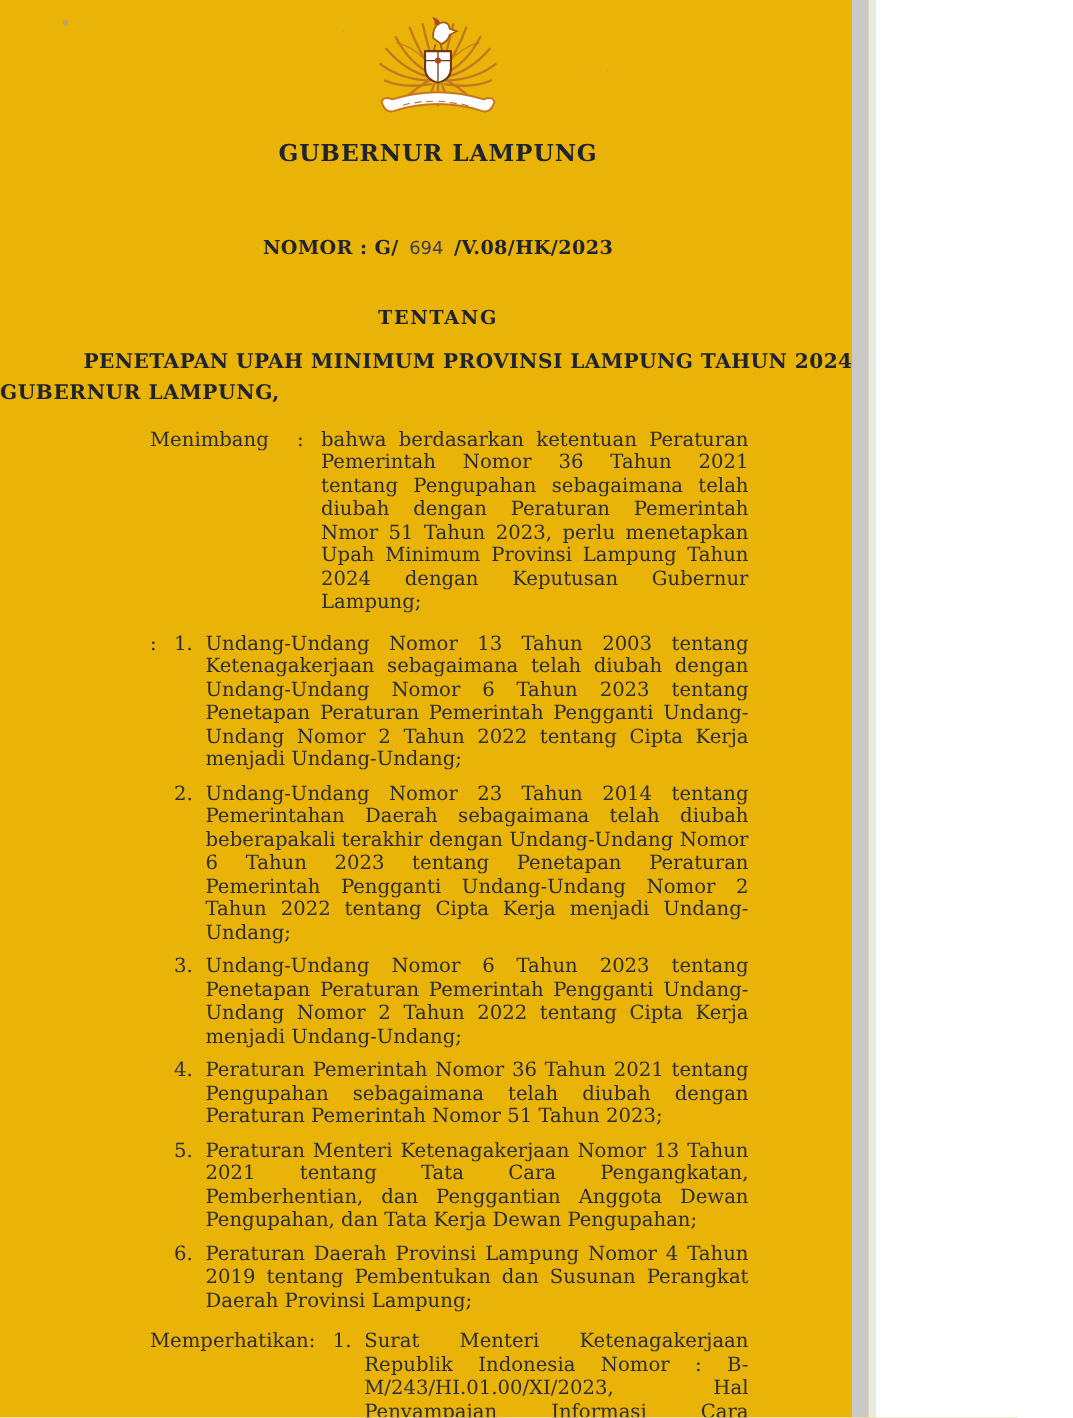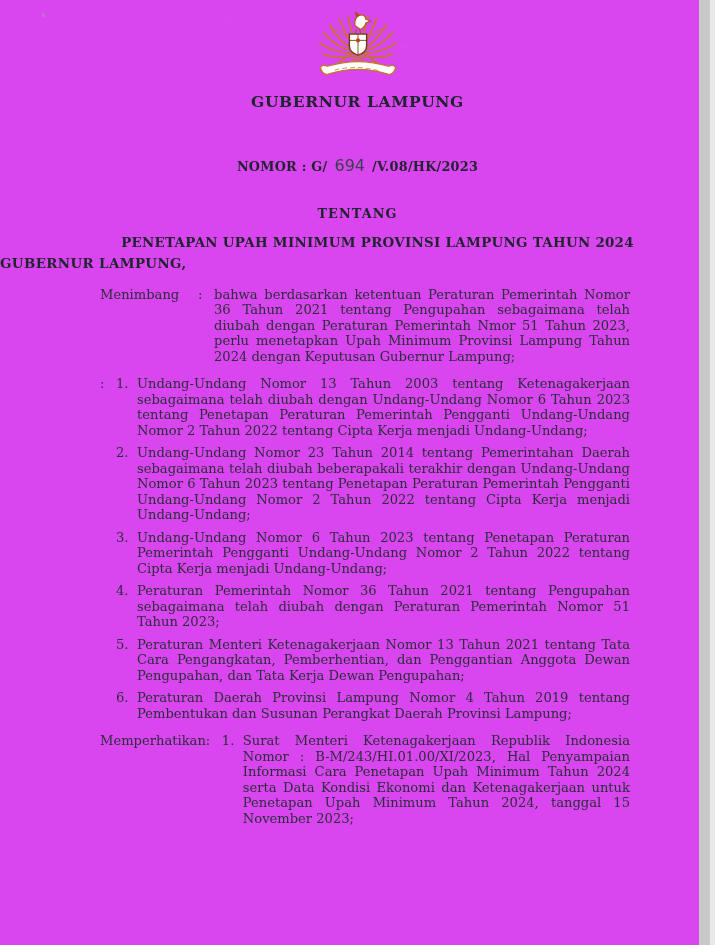--- a/index.html
+++ b/index.html
@@ -1,19 +1,19 @@
 <!DOCTYPE html>
 <html><head>
 <meta charset="utf-8">
 <style>
   html,body{margin:0;padding:0;background:#ffffff;}
   .page{
     position:relative;
-    width:715px;height:945px;
-    background:#d946ef;
+    width:584px;height:945px;
+    background:#eab308;
     color:#2a2e3a;
     font-family:"DejaVu Serif","Liberation Serif",serif;
     overflow:hidden;
   }
   
   .scan-edge-mid{position:absolute;top:0;right:5px;width:11px;height:945px;background:#c9c9c9;}
   .scan-edge-outer{position:absolute;top:0;right:0;width:5px;height:945px;background:#e9e9e9;}
   .scan-speck{position:absolute;background:#9a9aa2;border-radius:1px;opacity:.55;}
   .speck-a{left:42px;top:13px;width:3px;height:4px;}
   .speck-b{left:228px;top:20px;width:2px;height:2px;opacity:.35;}
@@ -25,21 +25,21 @@
     text-align:center;font-weight:bold;font-size:15.5px;
     letter-spacing:.6px;margin-top:2px;color:#20242f;
   }
   .heading-block{
     text-align:center;font-weight:bold;font-size:12.8px;line-height:15.5px;
     margin-top:15px;letter-spacing:.25px;color:#20242f;white-space:pre-wrap;
   }
   .nomor-line{margin-top:1px;}
   .nomor-fill{
     font-family:"DejaVu Sans","Liberation Sans",sans-serif;
-    font-weight:400;font-size:16px;color:#3a3f4c;
+    font-weight:400;font-size:12px;color:#3a3f4c;
     margin:1px 7px;letter-spacing:0;
   }
   .tentang{
     text-align:center;font-weight:bold;font-size:12.8px;
     letter-spacing:1.1px;color:#20242f;
   }
   .subject{
     text-align:center;font-weight:bold;font-size:13.4px;
     letter-spacing:.3px;margin-top:13px;color:#20242f;padding-left:40px;
   }

